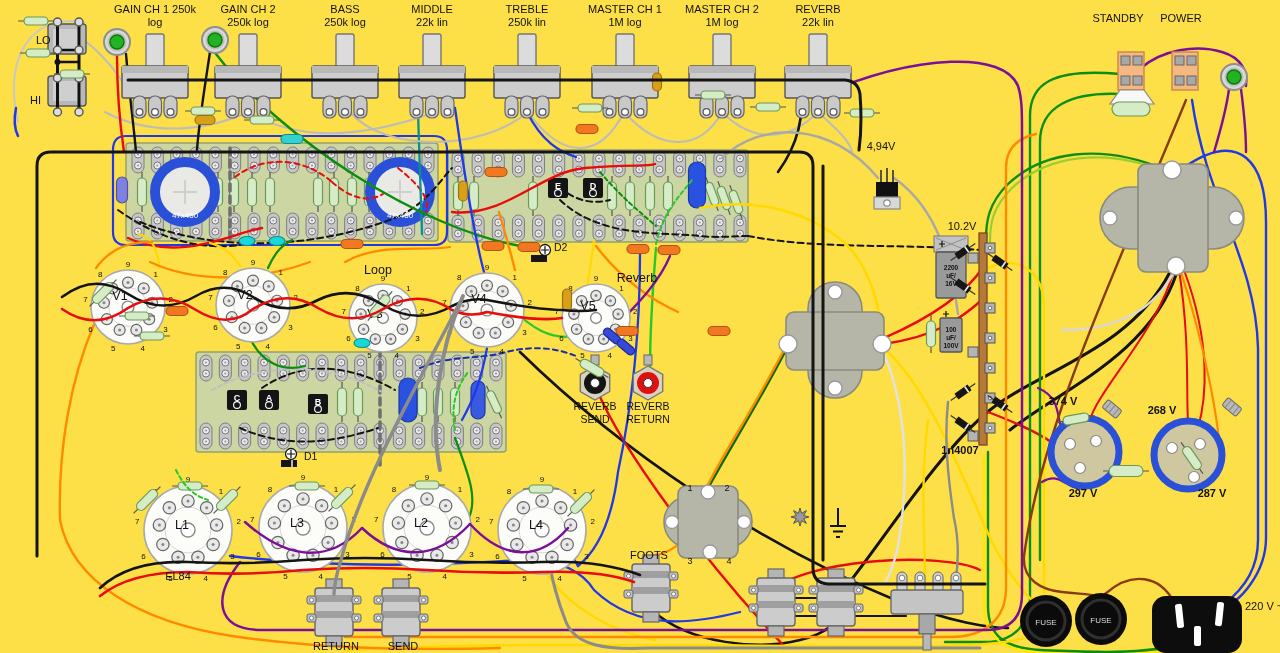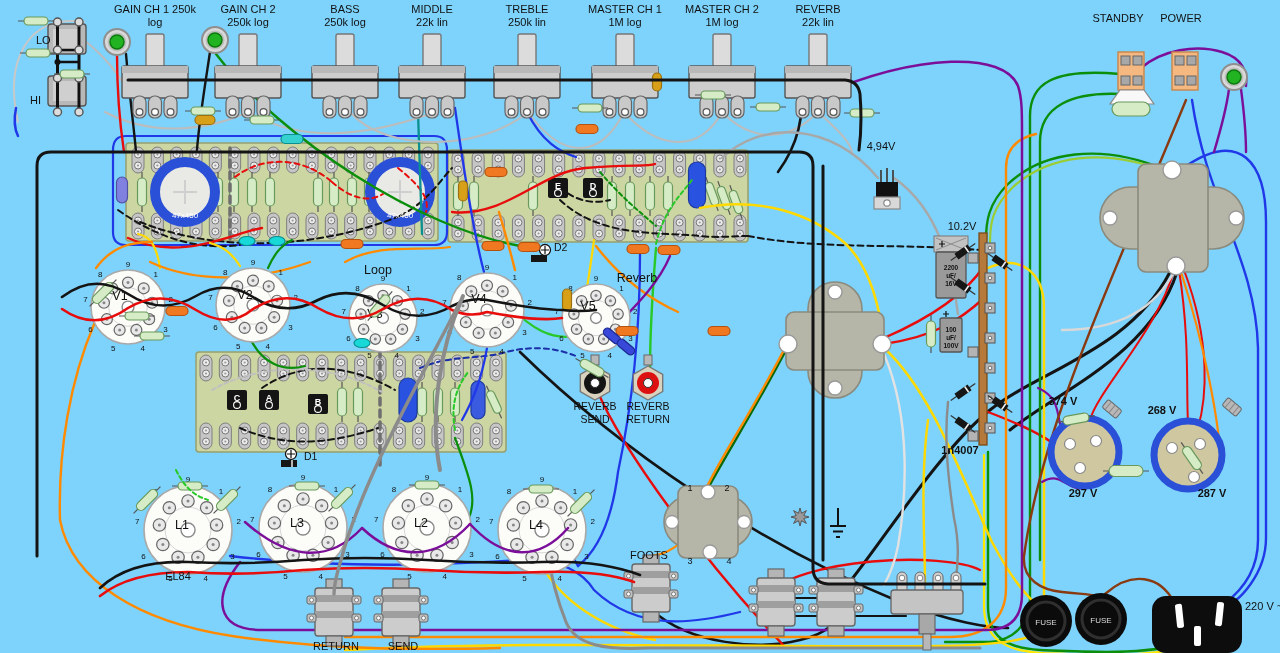--- a/index.html
+++ b/index.html
@@ -1,16 +1,16 @@
 <!DOCTYPE html>
 <html><head>
 <meta charset="utf-8">
 <style>
   html,body{margin:0;padding:0;background:#9a9a9a}
-  .canvas{position:relative;width:1280px;height:653px;background:#7dd3fc;overflow:hidden;margin:0 auto}
+  .canvas{position:relative;width:1280px;height:653px;background:#fde047;overflow:hidden;margin:0 auto}
   svg{display:block}
   text{font-family:"Liberation Sans", sans-serif;fill:#111}
   .t6{font-size:6.5px}.t8{font-size:8px}.t9{font-size:9px}.t10{font-size:10.5px}
   .t11{font-size:11px}.t12{font-size:12.5px}
   .mid{text-anchor:middle}.b{font-weight:bold}.w{fill:#fff}.lt{fill:#ddd}
 </style>
 </head>
 <body>
 
 <div class="canvas">

